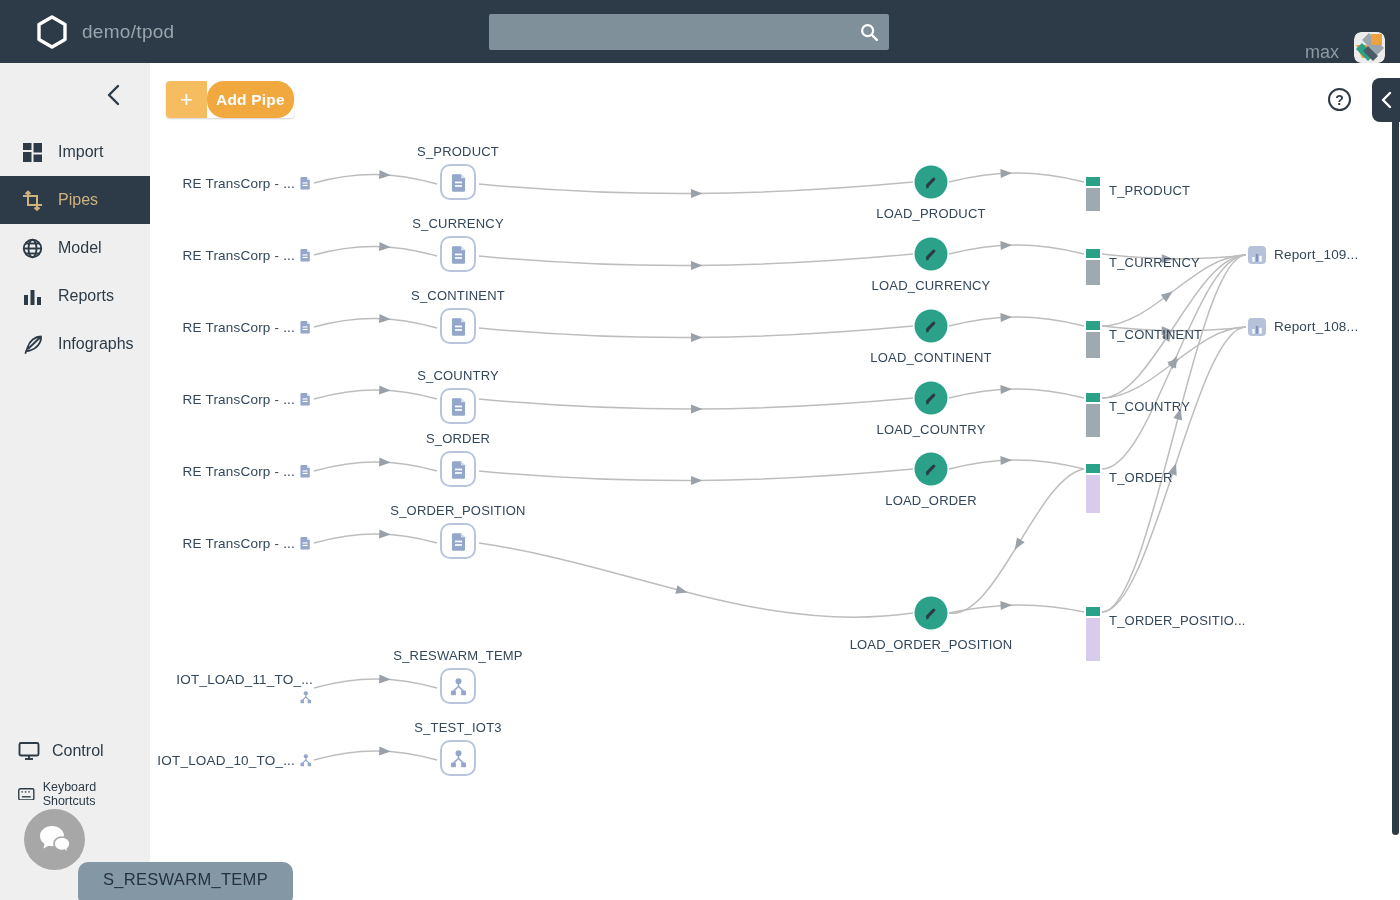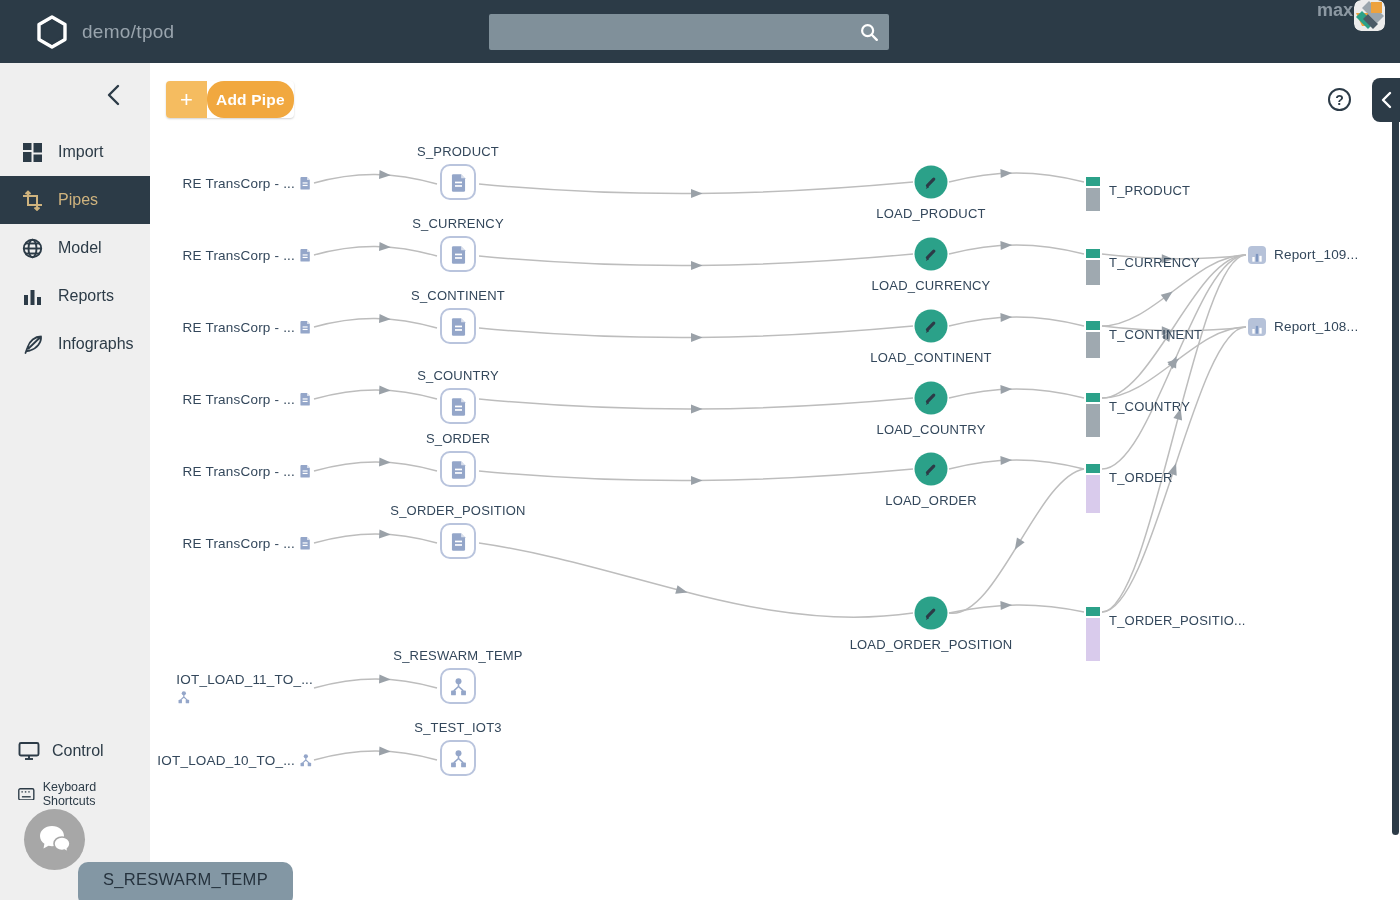--- a/index.html
+++ b/index.html
@@ -10,21 +10,21 @@
   
   #header { position:absolute; left:0; top:0; width:1400px; height:63px;
     background:var(--navy); display:flex; align-items:center; z-index:30; }
   #logo { margin-left:34px; width:36px; height:36px; flex:0 0 auto; }
   #app-title { color:#99a4ad; font-size:19px; margin-left:12px; letter-spacing:.3px; }
   #search-wrap { position:absolute; left:489px; top:14px; width:400px; height:36px;
     background:var(--search-bg); border-radius:2px; display:flex; align-items:center; }
   #search-input { flex:1; height:100%; background:transparent; border:none; outline:none;
     padding:0 10px; font-size:15px; color:#fff; font-family:inherit; }
   #search-icon { width:22px; height:22px; margin-right:9px; flex:0 0 auto; }
-  #user-area { position:absolute; right:15px; top:0; height:63px; display:flex; align-items:flex-start; gap:1px;font-weight:bold; }
+  #user-area { position:absolute; right:15px; top:0; height:63px; display:flex; align-items:flex-end; gap:15px; }
   #username { color:#8d99a3; font-size:18px; }
   #avatar { width:31px; height:31px; border-radius:7px; overflow:hidden; }
 
   
   #sidebar { position:absolute; left:0; top:63px; width:150px; height:837px;
     background:#efefef; z-index:20; }
   #collapse-btn { position:absolute; left:103px; top:20px; width:22px; height:24px; cursor:pointer; }
   .nav-list { position:absolute; left:0; top:65px; width:150px; }
   .nav-item { height:48px; display:flex; align-items:center; padding-left:22px; gap:15px;
     color:var(--navy); font-size:16px; cursor:pointer; }
@@ -54,21 +54,21 @@
     font-weight:bold; display:flex; align-items:center; justify-content:center; cursor:pointer; }
   #panel-tab { position:absolute; right:-8px; top:15px; width:36px; height:44px;
     background:var(--navy); border-radius:8px; display:flex; align-items:center;
     padding-left:7px; cursor:pointer; z-index:6; }
   #panel-edge { position:absolute; right:1px; top:41px; width:7px; height:731px;
     background:var(--navy); border-radius:4px; cursor:pointer; }
 
   
   .g-node { position:absolute; z-index:3; }
   .g-label { color:var(--label); font-size:13px; letter-spacing:.2px; white-space:nowrap; }
-  .src-node { display:flex; align-items:flex-start; gap:3px;
+  .src-node { display:flex; align-items:flex-end; gap:3px;
     transform:translate(calc(-100% + 8px), -50%);padding-left:34px; }
   .src-node .g-label { font-size:13.5px; }
   .file-node { width:36px; height:36px; transform:translate(-50%,-50%);
     border:2px solid var(--node-border); border-radius:10px; background:#fff;
     display:flex; align-items:center; justify-content:center; }
   .file-node .g-label { position:absolute; bottom:100%; left:50%;
     transform:translateX(-50%); margin-bottom:7px; font-weight:500; }
   .load-node { width:33px; height:33px; transform:translate(-50%,-50%);
     border-radius:50%; background:var(--teal); display:flex; align-items:center;
     justify-content:center; }

